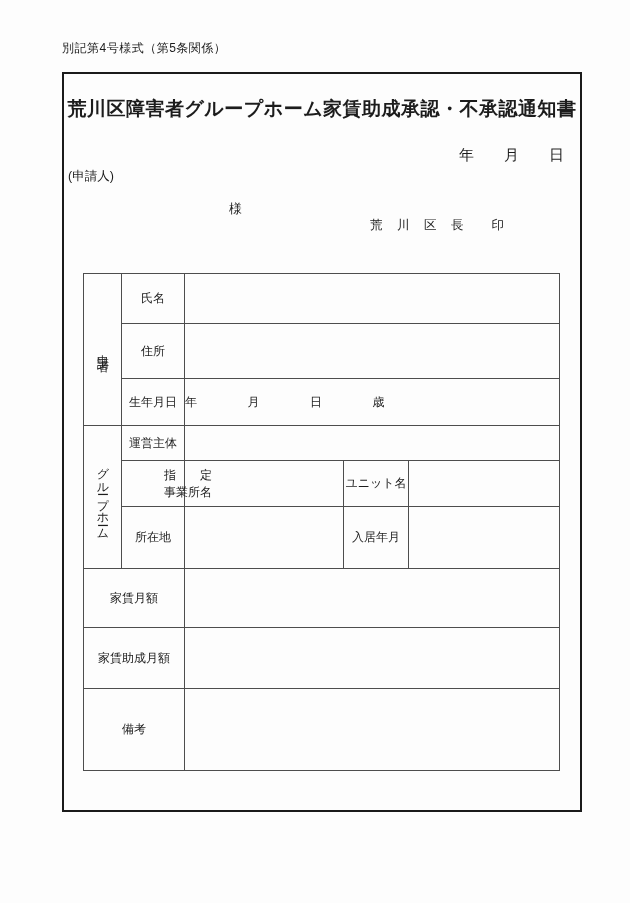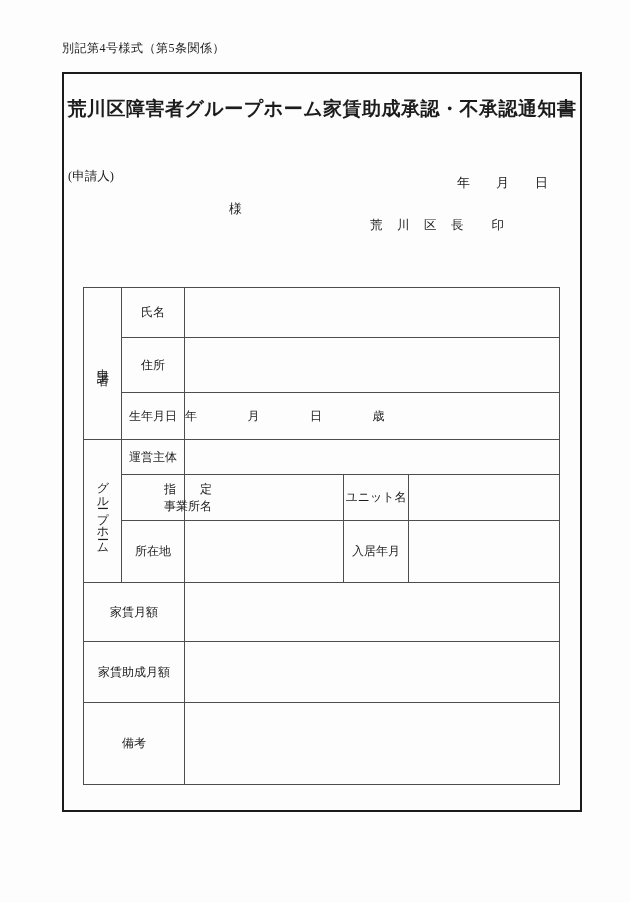--- a/index.html
+++ b/index.html
@@ -5,21 +5,21 @@
   html, body {
     margin: 0;
     padding: 0;
     background: #ffffff;
   }
   .page {
     position: relative;
     width: 630px;
     height: 903px;
     background: #fdfdfd;
-    font-family: Liberation Serif, serif;
+    font-family: Liberation Sans, sans-serif;
     color: #1c1c1c;
     overflow: hidden;
   }
   .form-number {
     position: absolute;
     left: 62px;
     top: 40px;
     font-size: 12px;
     letter-spacing: 0.5px;
     white-space: pre;
@@ -40,24 +40,23 @@
     width: 100%;
     text-align: center;
     font-size: 19px;
     font-weight: 600;
     letter-spacing: 0.5px;
     white-space: pre;
   }
   .date-line {
     position: absolute;
     top: 72px;
-    right: 32px;
-    font-size: 13px;
-    white-space: pre;
-    margin-top: 28px;
+    right: 16px;
+    font-size: 15px;
+    white-space: pre;
   }
   .applicant-label {
     position: absolute;
     left: 4px;
     top: 94px;
     font-size: 12.5px;
     white-space: pre;
   }
   .honorific {
     position: absolute;
@@ -79,21 +78,21 @@
     left: 21px;
     top: 181px;
     width: 492px;
     font-size: 11.6px;
     letter-spacing: 0px;
     white-space: pre;
   }
   table.form-table {
     position: absolute;
     left: 19px;
-    top: 213px;
+    top: 199px;
     border-collapse: collapse;
     table-layout: fixed;
     width: 476px;
   }
   table.form-table td {
     border: 1px solid #4d4d4d;
     padding: 0;
     font-size: 12px;
     vertical-align: middle;
     background: #fdfdfd;

